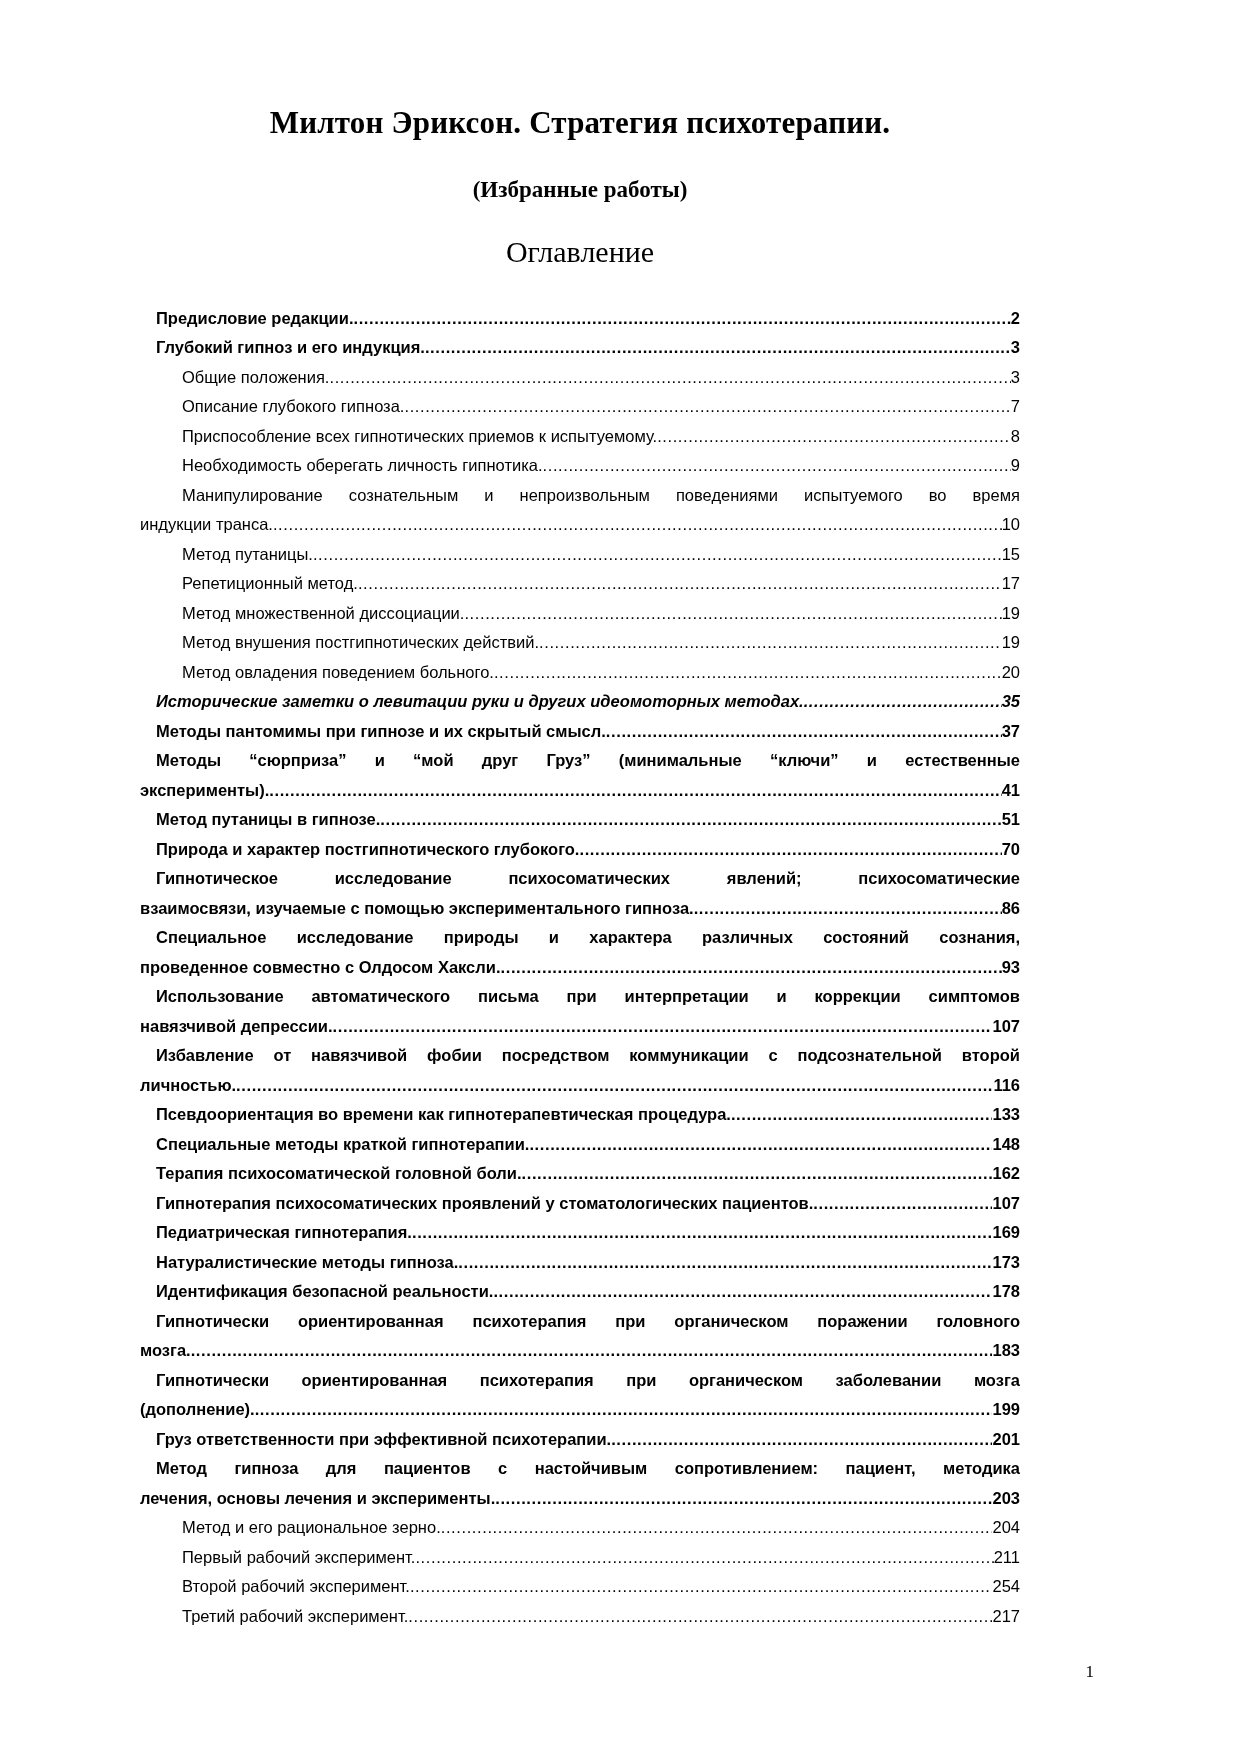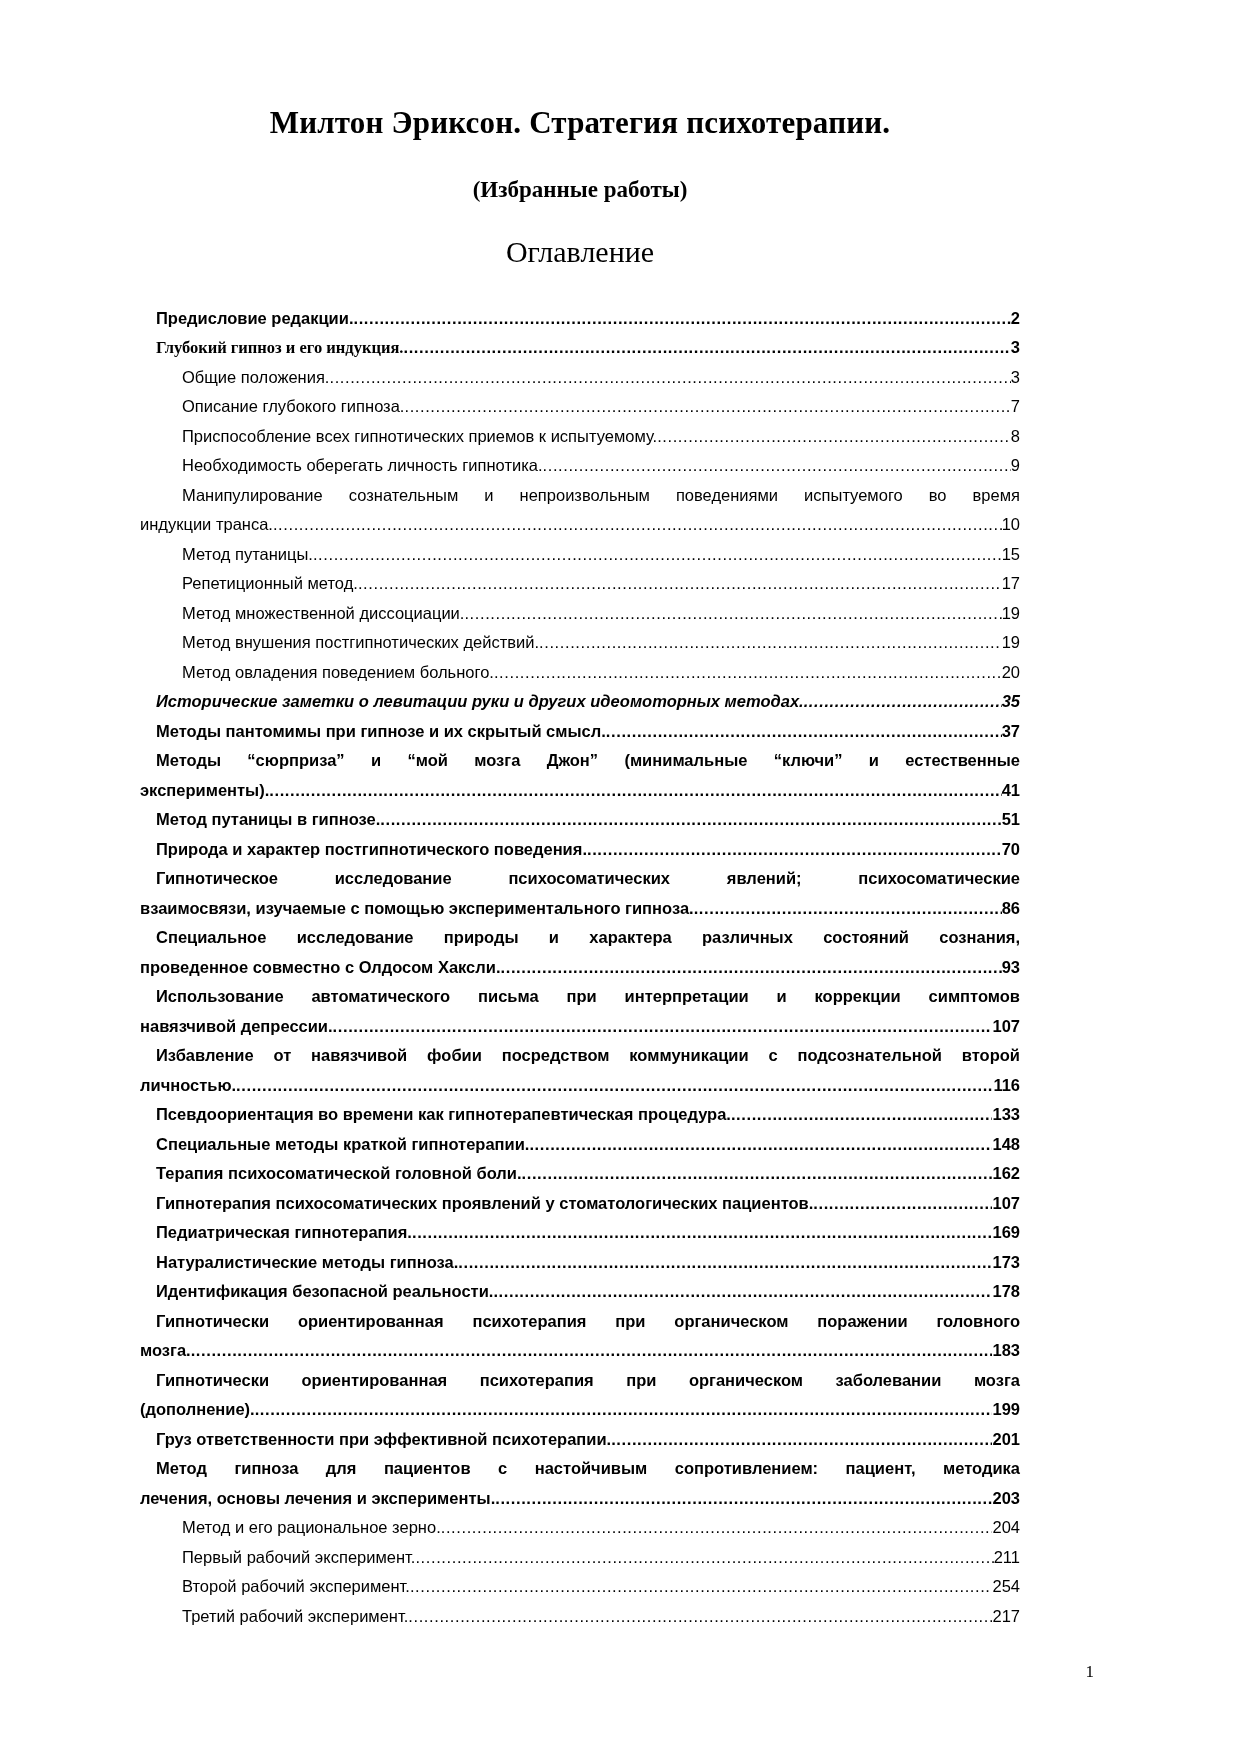--- a/index.html
+++ b/index.html
@@ -132,21 +132,21 @@
     <nav class="toc" id="toc-list">
         <a class="toc-entry lvl1" href="#" style="text-indent: 0px;">
           <span class="toc-line" style="text-indent: inherit;">
             <span class="toc-label" style="padding-left: 16px;">Предисловие редакции.</span>
             <span class="toc-dots">............................................................................................................................................................................................................................................................................................................</span>
             <span class="toc-num">2</span>
           </span>
         </a>
         <a class="toc-entry lvl1" href="#" style="text-indent: 0px;">
           <span class="toc-line" style="text-indent: inherit;">
-            <span class="toc-label" style="padding-left: 16px; font-family: Liberation Serif, serif;">Глубокий гипноз и его индукция.</span>
+            <span class="toc-label" style="padding-left: 16px;">Глубокий гипноз и его индукция.</span>
             <span class="toc-dots">............................................................................................................................................................................................................................................................................................................</span>
             <span class="toc-num">3</span>
           </span>
         </a>
         <a class="toc-entry lvl2" href="#" style="text-indent: 0px;">
           <span class="toc-line" style="text-indent: inherit;">
             <span class="toc-label" style="padding-left: 42px;">Общие положения.</span>
             <span class="toc-dots">............................................................................................................................................................................................................................................................................................................</span>
             <span class="toc-num">3</span>
           </span>
@@ -223,37 +223,37 @@
           </span>
         </a>
         <a class="toc-entry lvl1" href="#" style="text-indent: 0px;">
           <span class="toc-line" style="text-indent: inherit;">
             <span class="toc-label" style="padding-left: 16px;">Методы пантомимы при гипнозе и их скрытый смысл.</span>
             <span class="toc-dots">............................................................................................................................................................................................................................................................................................................</span>
             <span class="toc-num">37</span>
           </span>
         </a>
         <a class="toc-entry lvl1 wrap" href="#">
-          <span class="head">Методы “сюрприза” и “мой мозга Джон” (минимальные “ключи” и естественные</span>
+          <span class="head">Методы “сюрприза” и “мой друг Груз” (минимальные “ключи” и естественные</span>
           <span class="tail">
             <span class="toc-label">эксперименты).</span>
             <span class="toc-dots">............................................................................................................................................................................................................................................................................................................</span>
             <span class="toc-num">41</span>
           </span>
         </a>
         <a class="toc-entry lvl1" href="#" style="text-indent: 0px;">
           <span class="toc-line" style="text-indent: inherit;">
             <span class="toc-label" style="padding-left: 16px;">Метод путаницы в гипнозе.</span>
             <span class="toc-dots">............................................................................................................................................................................................................................................................................................................</span>
             <span class="toc-num">51</span>
           </span>
         </a>
         <a class="toc-entry lvl1" href="#" style="text-indent: 0px;">
           <span class="toc-line" style="text-indent: inherit;">
-            <span class="toc-label" style="padding-left: 16px;">Природа и характер постгипнотического поведения.</span>
+            <span class="toc-label" style="padding-left: 16px;">Природа и характер постгипнотического глубокого.</span>
             <span class="toc-dots">............................................................................................................................................................................................................................................................................................................</span>
             <span class="toc-num">70</span>
           </span>
         </a>
         <a class="toc-entry lvl1 wrap" href="#">
           <span class="head">Гипнотическое исследование психосоматических явлений; психосоматические</span>
           <span class="tail">
             <span class="toc-label">взаимосвязи, изучаемые с помощью экспериментального гипноза.</span>
             <span class="toc-dots">............................................................................................................................................................................................................................................................................................................</span>
             <span class="toc-num">86</span>

